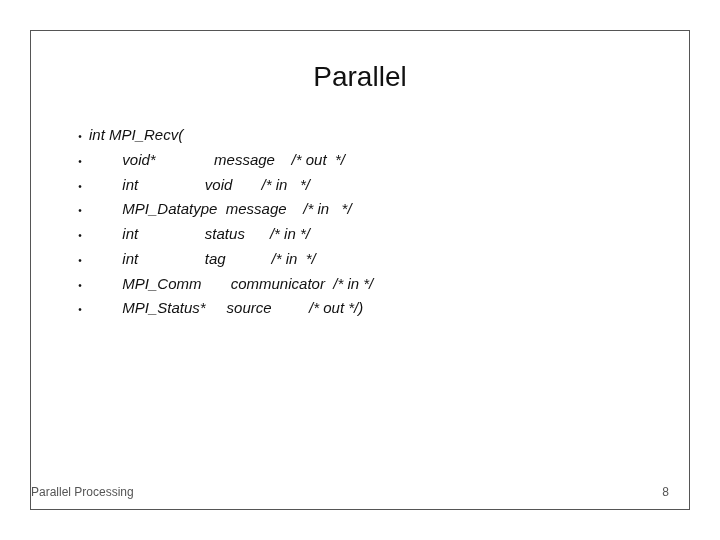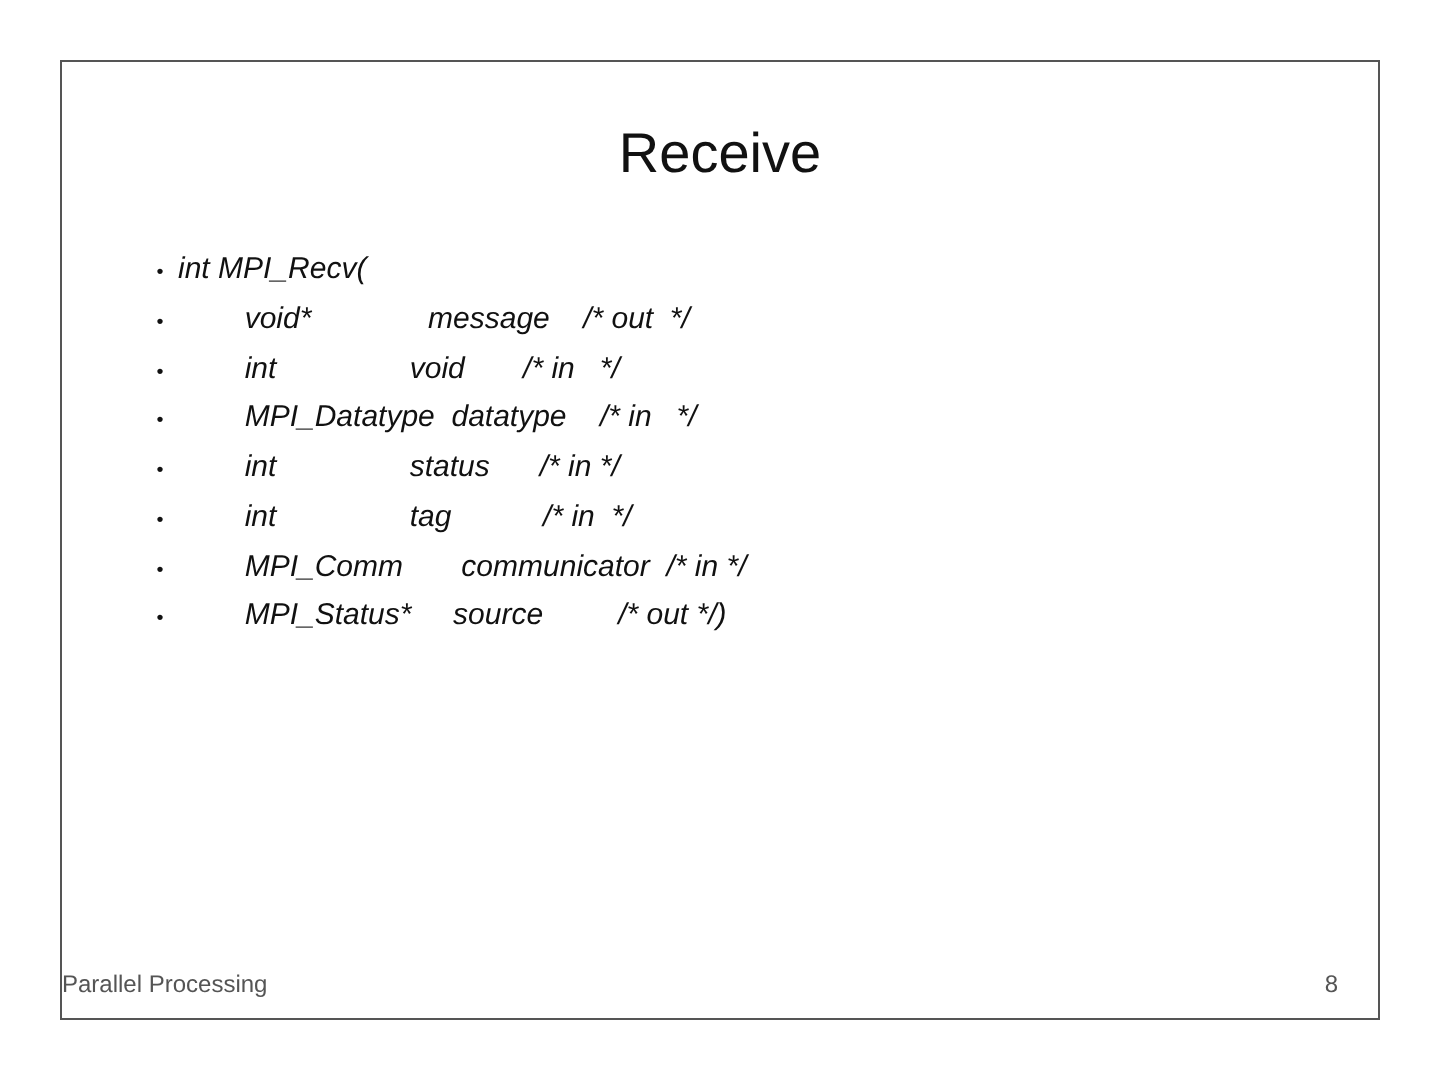--- a/index.html
+++ b/index.html
@@ -90,38 +90,38 @@
       bottom: 10px;
       right: 20px;
       font-size: 12px;
       color: #555;
     }
   </style>
 </head>
 <body>
 
 <div class="slide-container">
-  <h1 class="slide-title">Receive</h1>
+  <h1 class="slide-title">Parallel</h1>
 
   <div class="code-section">
     <div class="code-line">
       <span class="bullet">•</span>
       <span class="code-text">int MPI_Recv(</span>
     </div>
     <div class="code-line">
       <span class="bullet">•</span>
       <span class="code-text">        void*              message    /* out  */</span>
     </div>
     <div class="code-line">
       <span class="bullet">•</span>
       <span class="code-text">        int                void       /* in   */</span>
     </div>
     <div class="code-line">
       <span class="bullet">•</span>
-      <span class="code-text">        MPI_Datatype  datatype    /* in   */</span>
+      <span class="code-text">        MPI_Datatype  message    /* in   */</span>
     </div>
     <div class="code-line">
       <span class="bullet">•</span>
       <span class="code-text">        int                status      /* in */</span>
     </div>
     <div class="code-line">
       <span class="bullet">•</span>
       <span class="code-text">        int                tag           /* in  */</span>
     </div>
     <div class="code-line">

